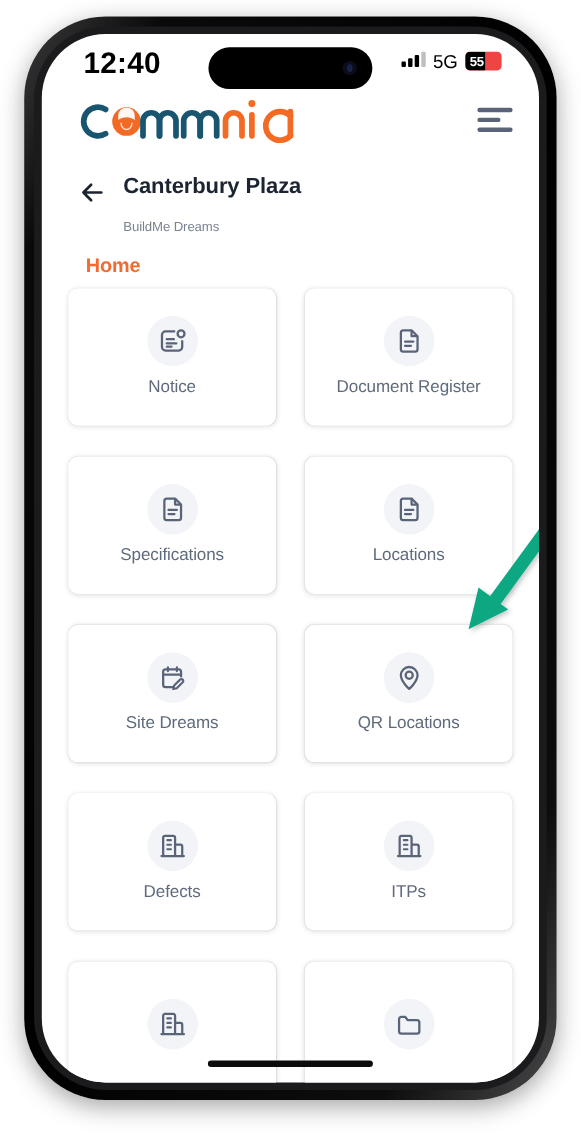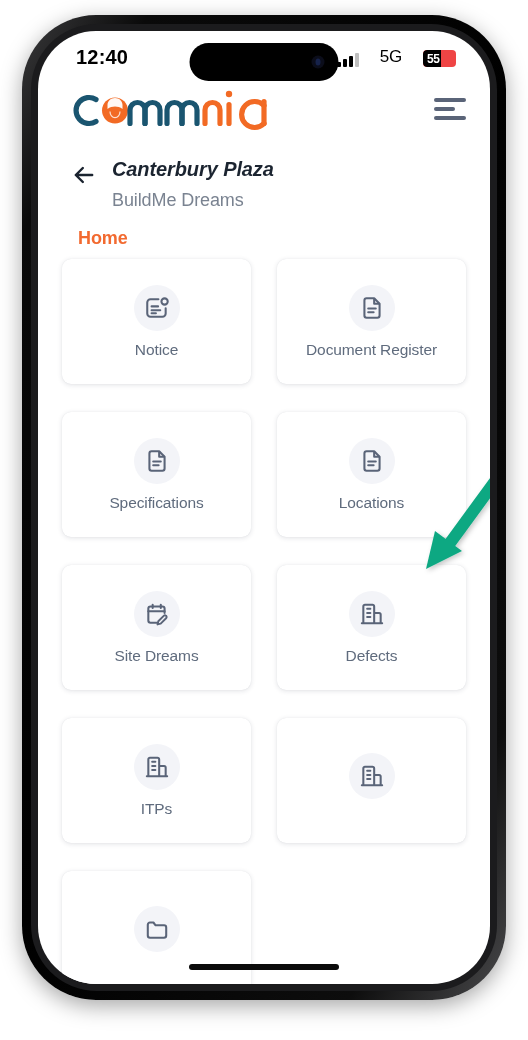--- a/index.html
+++ b/index.html
@@ -72,30 +72,30 @@
   .status-bar {
     position: relative;
     height: 46px;
     display: flex;
     align-items: center;
     justify-content: space-between;
     padding: 6px 30px 0 30px;
     box-sizing: border-box;
   }
   .status-time {
-    font-size: 20px;
+    font-size: 27px;
     font-weight: bold;
     color: #000;
     letter-spacing: 0.2px;
     padding-left: 8px;
   }
   .status-right {
     display: flex;
-    align-items: flex-end;
-    gap: 21px;
+    align-items: flex-start;
+    gap: 7px;
     padding-right: 4px;
   }
   .signal-bars {
     display: flex;
     align-items: flex-end;
     gap: 2px;
     height: 14px;
   }
   .signal-bars i {
     display: block;
@@ -212,27 +212,26 @@
     margin-top: 4px;
     cursor: pointer;
   }
   .title-block { display: flex; flex-direction: column; }
   .project-title {
     font-size: 20px;
     font-weight: bold;
     color: #1b2430;
     line-height: 1.25;
     letter-spacing: -0.1px;
-    font-style: italic;
   }
   .project-sub {
-    font-size: 18px;
+    font-size: 12px;
     color: #7a8391;
     line-height: 1.3;
-    margin-top: 7px;
+    margin-top: 17px;
     letter-spacing: -0.1px;
   }
   .section-label {
     padding: 16px 30px 10px 40px;
     font-size: 18px;
     font-weight: bold;
     color: #f26a30;
     letter-spacing: -0.1px;
   }
 
@@ -438,20 +437,29 @@
             <div class="tile-icon-circle">
               <svg width="26" height="26" viewBox="0 0 24 24" fill="none">
                 <path d="M19 11V7a2 2 0 0 0-2-2H6a2 2 0 0 0-2 2v11a2 2 0 0 0 2 2h6" stroke="#5a6478" stroke-width="1.9" stroke-linecap="round" stroke-linejoin="round"></path>
                 <path d="M4 9.5h15M8 3.5v3M15.5 3.5v3" stroke="#5a6478" stroke-width="1.9" stroke-linecap="round"></path>
                 <path d="M20.4 13.6a1.6 1.6 0 0 1 0 2.3l-5 5-2.9.7.7-2.9 5-5a1.6 1.6 0 0 1 2.2 0z" stroke="#5a6478" stroke-width="1.8" stroke-linejoin="round"></path>
               </svg>
             </div>
             <div class="tile-label">Site Dreams</div>
           </div>
 
+          <div class="tile">
+            <div class="tile-icon-circle">
+              <svg width="26" height="26" viewBox="0 0 24 24" fill="none">
+                <path d="M12 21.5s7-6.2 7-11.4A7 7 0 1 0 5 10.1c0 5.2 7 11.4 7 11.4z" stroke="#5a6478" stroke-width="1.9" stroke-linejoin="round"></path>
+                <circle cx="12" cy="10" r="3" stroke="#5a6478" stroke-width="1.9"></circle>
+              </svg>
+            </div>
+            <div class="tile-label">QR Locations</div>
+          </div>
 
           <div class="tile">
             <div class="tile-icon-circle">
               <svg width="26" height="26" viewBox="0 0 24 24" fill="none">
                 <path d="M4 20.5V5a1.5 1.5 0 0 1 1.5-1.5h7A1.5 1.5 0 0 1 14 5v15.5" stroke="#5a6478" stroke-width="1.9" stroke-linejoin="round"></path>
                 <path d="M14 11h4.5A1.5 1.5 0 0 1 20 12.5v8" stroke="#5a6478" stroke-width="1.9" stroke-linejoin="round"></path>
                 <path d="M2.6 20.5h18.8" stroke="#5a6478" stroke-width="1.9" stroke-linecap="round"></path>
                 <path d="M7.5 7.2h3M7.5 11h3M7.5 14.8h3" stroke="#5a6478" stroke-width="1.8" stroke-linecap="round"></path>
               </svg>
             </div>

